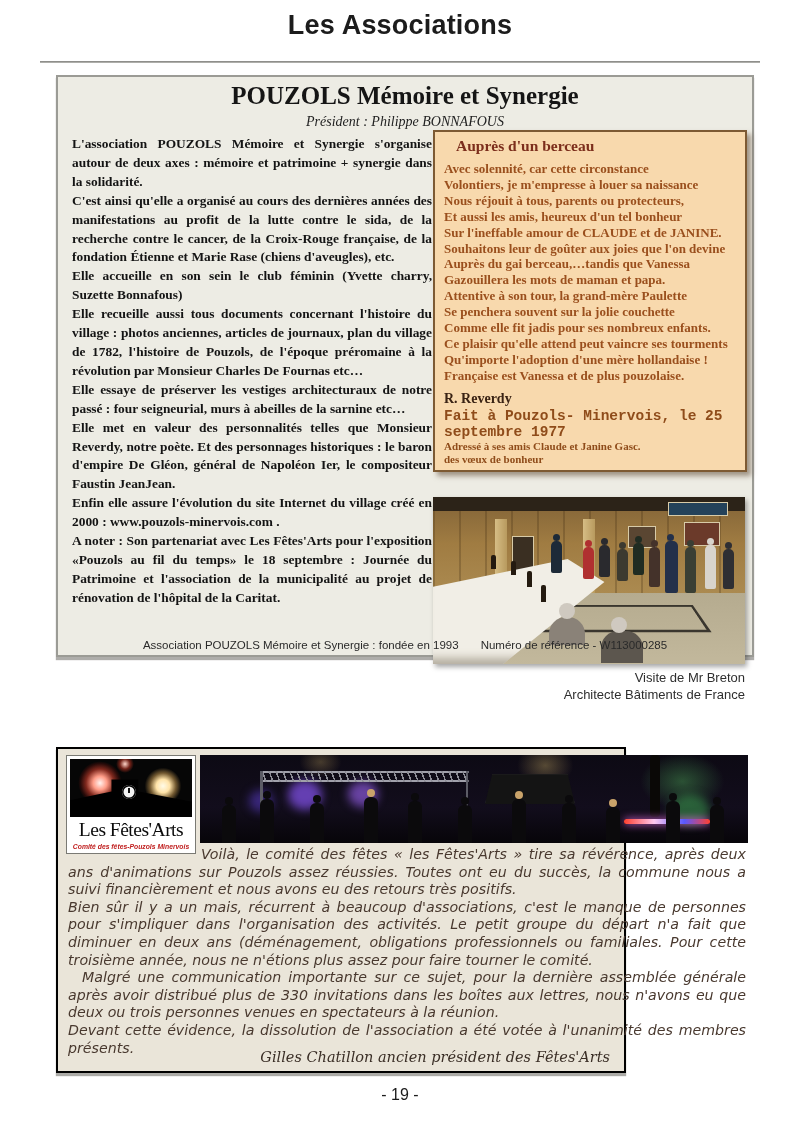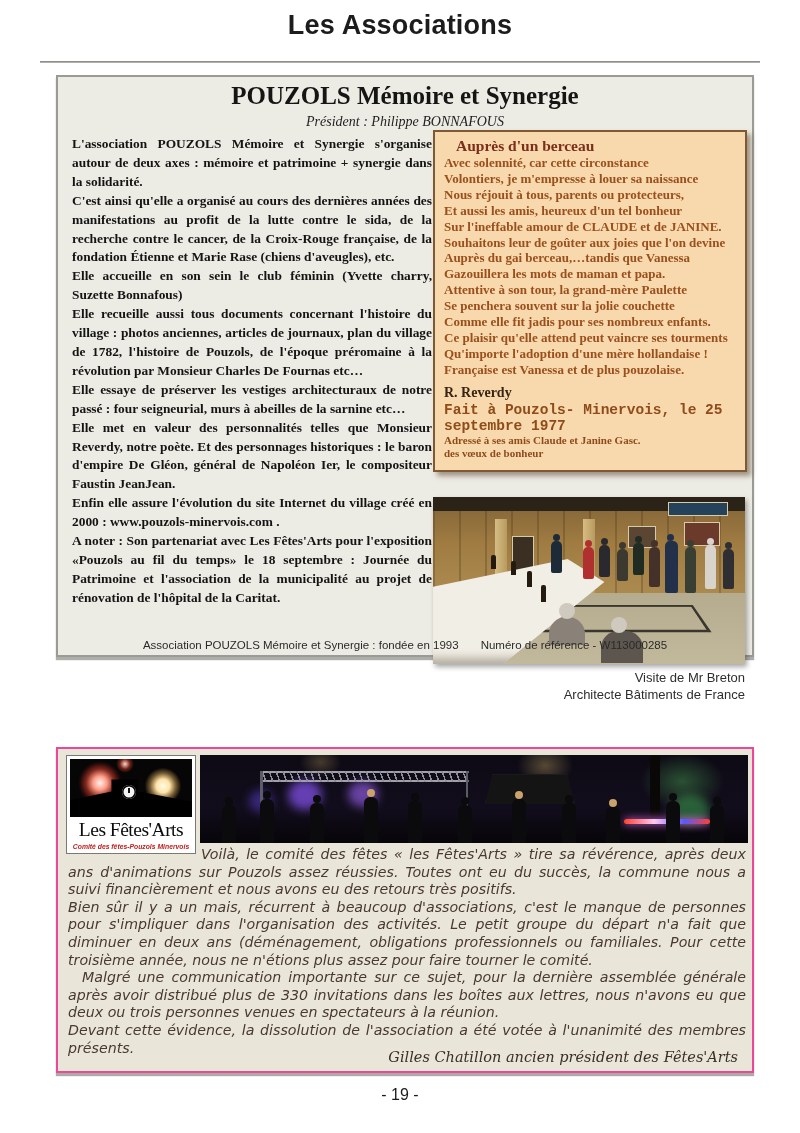--- a/index.html
+++ b/index.html
@@ -38,21 +38,21 @@
     text-align:justify;
   }
   .leftcol p { margin:0; }
   
   .poembox {
     position:absolute; left:375px; top:53px; width:314px; height:342px;
     background:#f8d9ad; border:2px solid #7d5a33;
     box-shadow:4px 4px 5px rgba(95,75,55,0.55);
     padding:5px 9px 4px 9px; overflow:hidden;
   }
-  .poem-title { font-size:15.5px; font-weight:700; color:#7c2e1c; padding-left:12px; margin-bottom:0; }
+  .poem-title { font-size:15.5px; font-weight:700; color:#7c2e1c; padding-left:12px; margin-bottom:6px; }
   .poem-line  { font-size:13px; line-height:15.9px; font-weight:700; color:#9a4f1d; }
   .poem-author { font-size:14px; font-weight:700; color:#3a2314; margin-top:7px; }
   .poem-dateline { font-size:14.5px; font-weight:700; color:#8f4c1a; margin-top:1px;font-family:Liberation Mono, monospace; }
   .poem-note { font-size:11px; line-height:13.6px; font-weight:700; color:#8f4c1a; }
   
   .photo {
     position:absolute; left:375px; top:420px; width:312px; height:167px;
     background:#b3a98e; overflow:hidden; box-shadow:2px 3px 5px rgba(0,0,0,0.35);
   }
   .ph-ceiling { position:absolute; top:0; left:0; right:0; height:14px; background:#2c2318; }
@@ -84,22 +84,22 @@
     position:absolute; left:375px; top:592px; width:312px; text-align:right;
     font-family:"Liberation Sans", sans-serif; font-size:13px; line-height:17px; color:#2e2e2e;
   }
   .box1-footer {
     position:absolute; bottom:4px; left:0; width:100%; text-align:center;
     font-family:"Liberation Sans", sans-serif; font-size:11.5px; color:#2a2a2a;
   }
   .box1-footer .ref { margin-left:22px; }
   
   .box2 {
-    position:absolute; left:56px; top:747px; width:698px; height:326px;
-    background:#eae5d9; border:2px solid #ec4899;
+    position:absolute; left:56px; top:747px; width:570px; height:326px;
+    background:#eae5d9; border:2px solid #000000;
     box-shadow:0 3px 1px rgba(104,102,95,0.55);
   }
   .logo {
     position:absolute; left:8px; top:6px; width:130px; height:99px;
     background:#ffffff; border:1px solid #7a7a74; padding:3px; z-index:2;
   }
   .logo-art { position:relative; height:58px; background:#060606; overflow:hidden; }
   .fw { position:absolute; border-radius:50%; }
   .fw1 { left:8px; top:2px; width:44px; height:44px;
          background:radial-gradient(circle,#fff3ef 0%,#ff9d88 22%,rgba(230,70,50,0.55) 45%,rgba(180,30,20,0.2) 62%,transparent 70%); }

